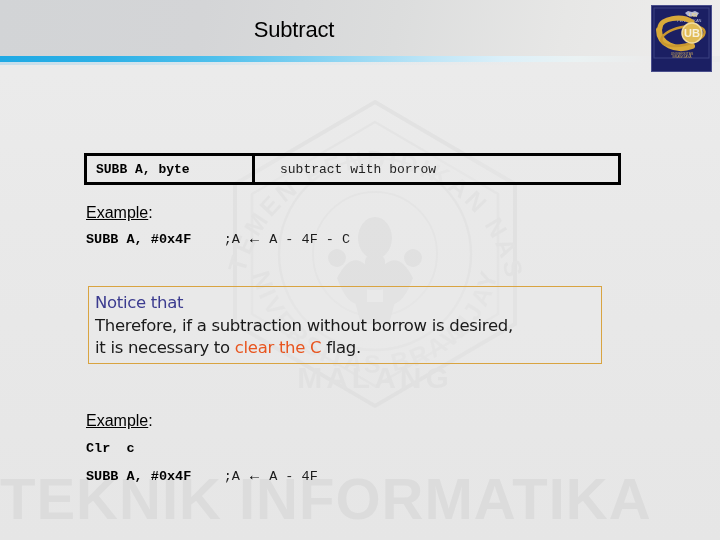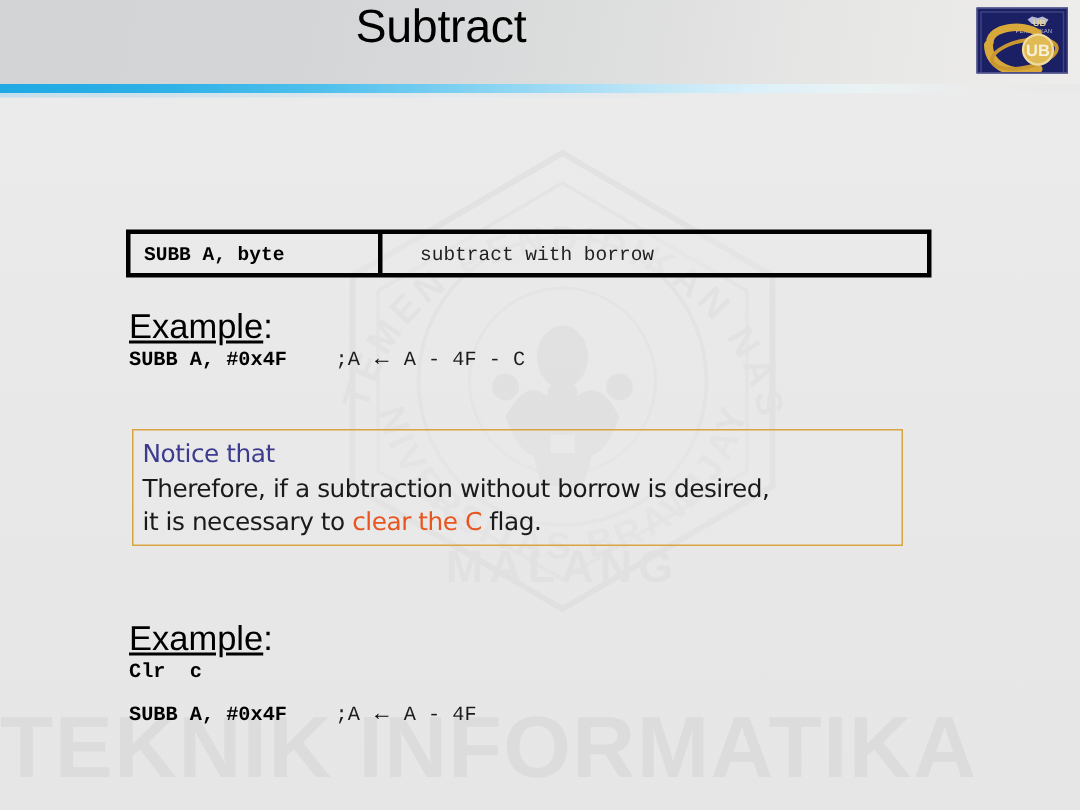--- a/index.html
+++ b/index.html
@@ -40,36 +40,36 @@
   }
   .accent-bar-soft {
     position: absolute;
     left: 0; top: 62px;
     width: 720px; height: 3px;
     background: linear-gradient(90deg, rgba(150,205,235,.45) 0%, rgba(200,225,240,.25) 40%, rgba(233,233,233,0) 75%);
   }
 
   .slide-title {
     position: absolute;
-    left: 0; top: 0;
+    left: 0; top: 12px;
     width: 588px;
     text-align: center;
     font-family: "Liberation Sans", sans-serif;
-    font-size: 31px;
+    font-size: 22px;
     font-weight: 400;
     color: #000;
     letter-spacing: -0.2px;
     line-height: 36px;
   }
 
   
   .logo {
     position: absolute;
     left: 651px; top: 5px;
-    width: 61px; height: 44px;
+    width: 61px; height: 67px;
     background: #1b1f63;
     border: 1px solid #4a4f8c;
     box-sizing: border-box;
     overflow: hidden;
   }
   .logo svg { display: block; }
 
   
   .wm-seal {
     position: absolute;
@@ -128,21 +128,21 @@
     font-family: "Liberation Mono", "DejaVu Sans Mono", monospace;
     font-size: 13px;
     font-weight: 400;
     color: #222;
     white-space: pre;
   }
 
   .example-label {
     position: absolute;
     font-family: "Liberation Sans", sans-serif;
-    font-size: 23px;
+    font-size: 16px;
     color: #000;
     white-space: nowrap;
   }
   .example-label .u { text-decoration: underline; }
   #example-label-1 { left: 86px; top: 204px; }
   #example-label-2 { left: 86px; top: 412px; }
 
   .code-line {
     position: absolute;
     font-family: "Liberation Mono", "DejaVu Sans Mono", monospace;

